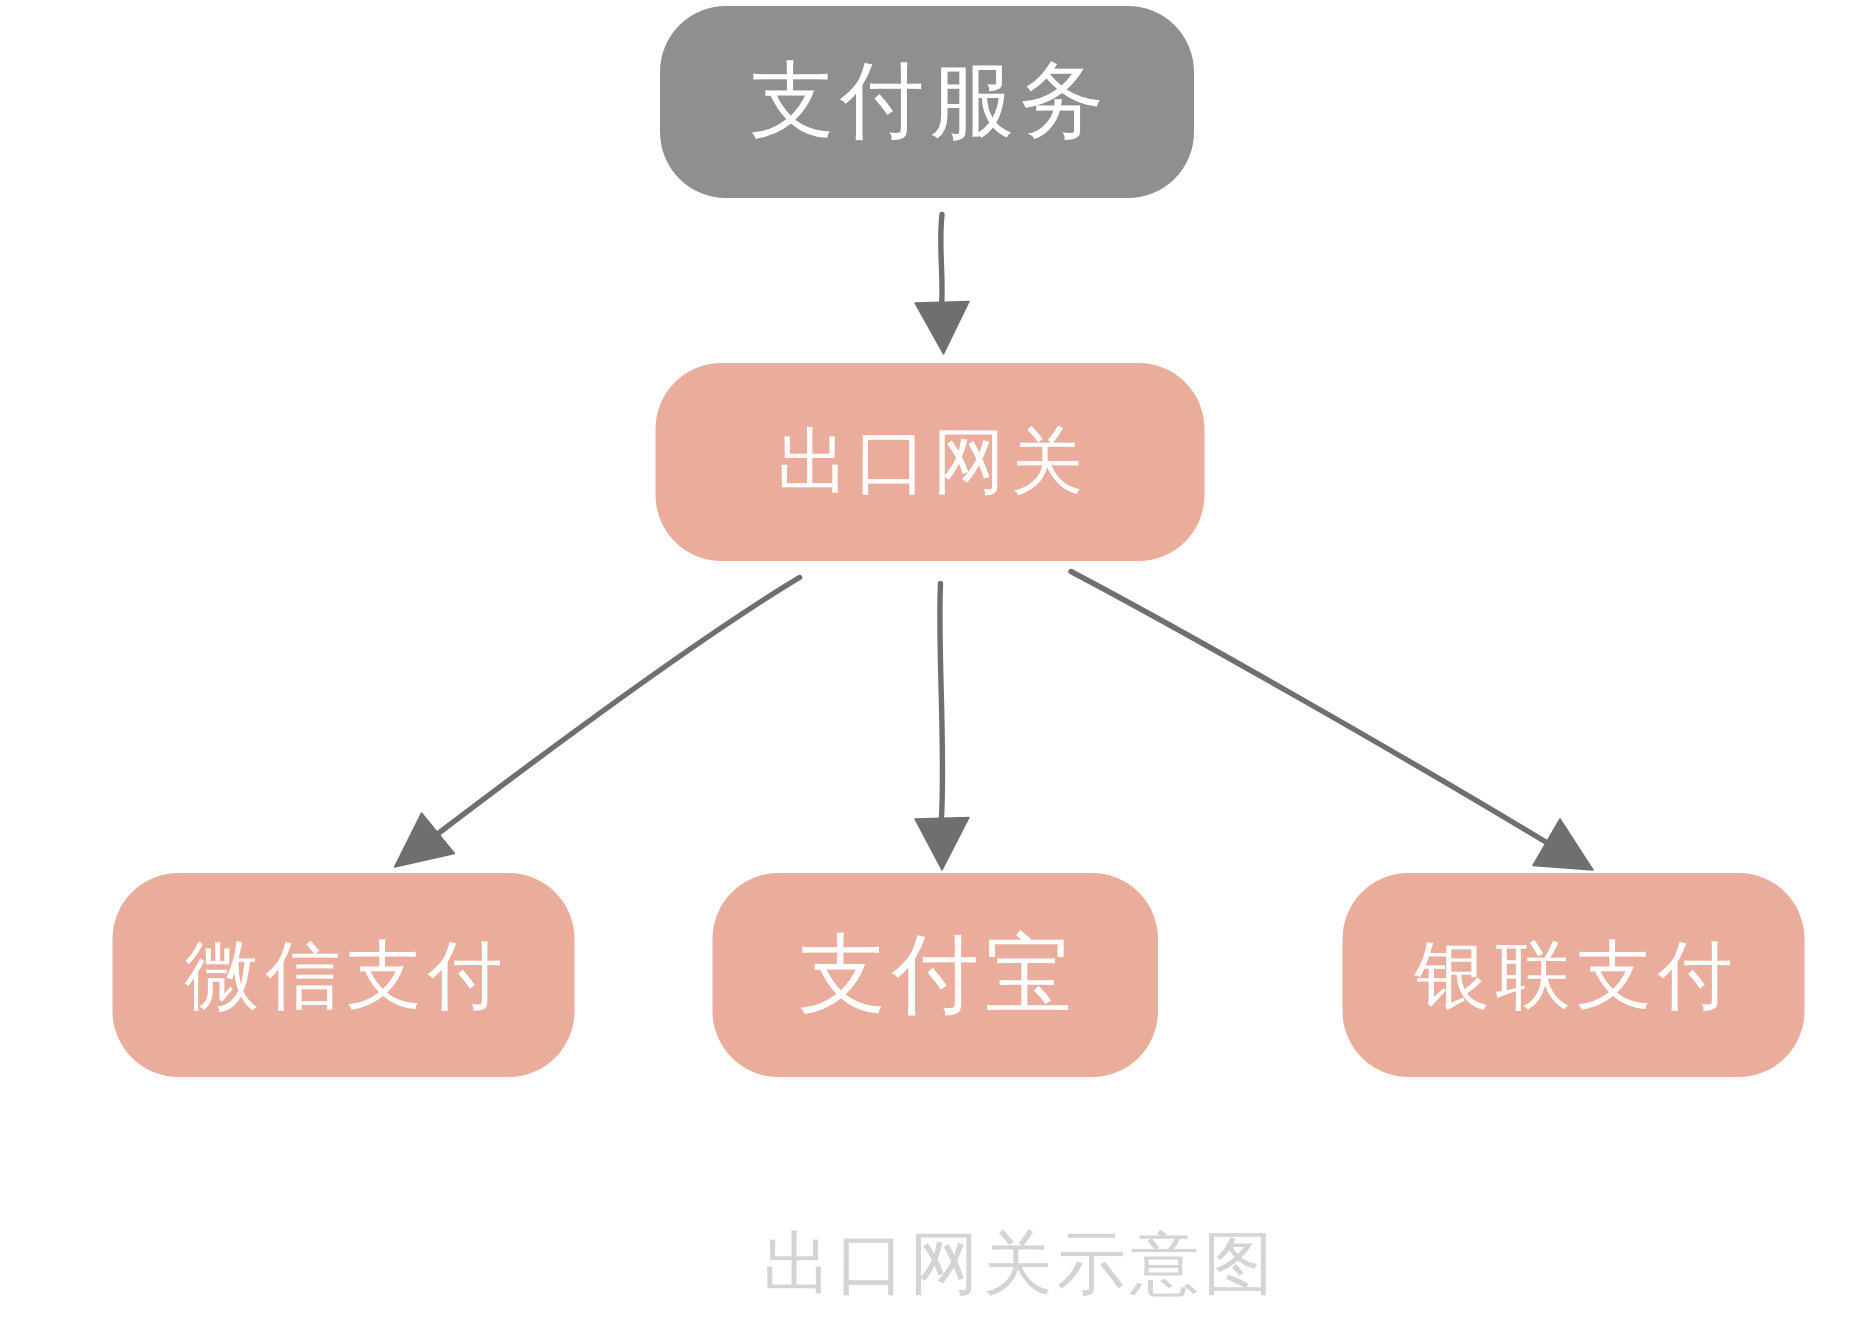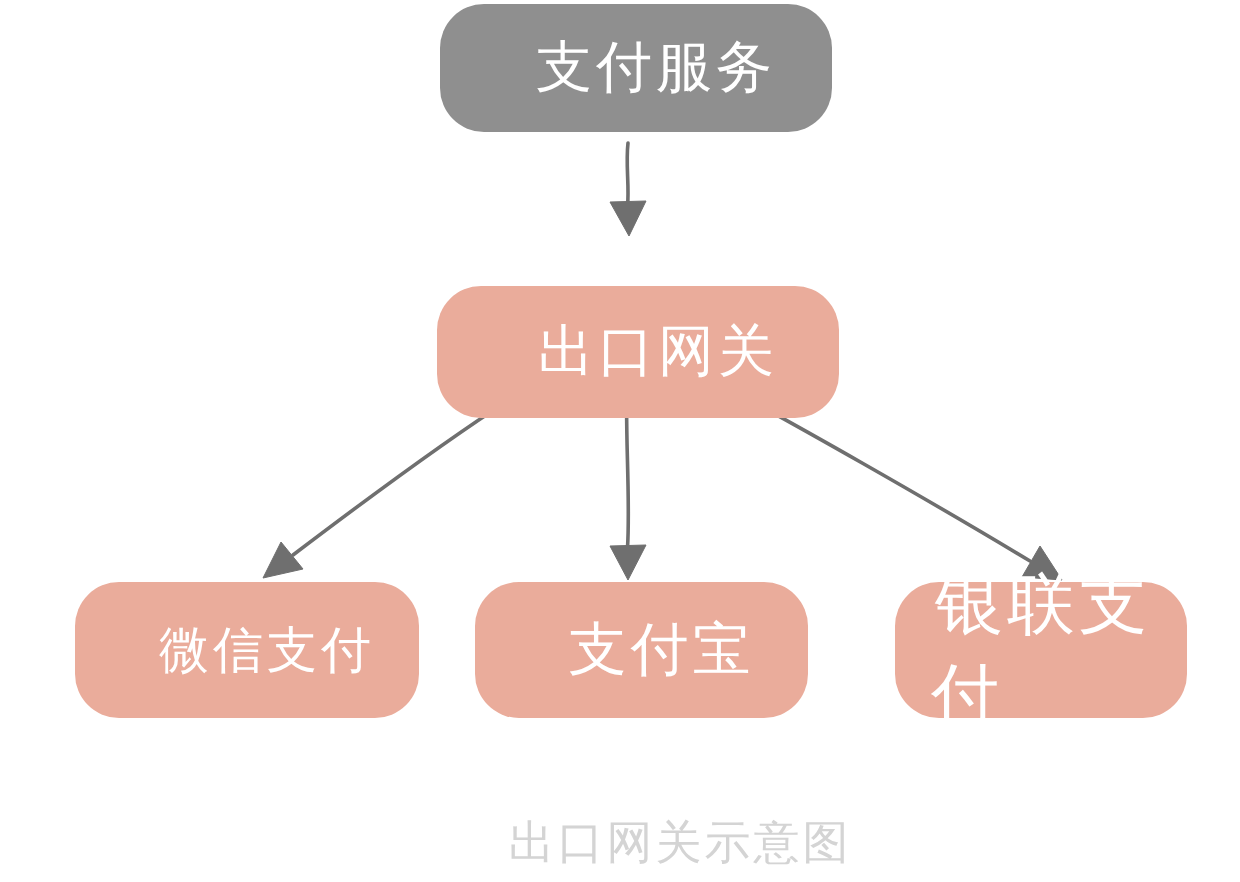--- a/index.html
+++ b/index.html
@@ -37,30 +37,29 @@
   .node {
     position: absolute;
     display: flex;
     align-items: center;
     justify-content: center;
     color: var(--node-text, #ffffff);
     border-radius: 44px;
     letter-spacing: 4px;
     text-indent: 4px;
     user-select: none;
-    padding-left: 36px;
   }
   .node.gray   { background: var(--node-gray, #8f8f8f); }
   .node.salmon { background: var(--node-salmon, #eaac9b); }
 
   .node.root    { left: 440px; top: 4px;   width: 356px; height: 128px; font-size: 56px; }
-  .node.gateway { left: 437px; top: 242px; width: 366px; height: 132px; font-size: 56px; margin-top: 44px; }
+  .node.gateway { left: 437px; top: 242px; width: 366px; height: 132px; font-size: 48px; }
   .node.wechat  { left: 75px;  top: 582px; width: 308px; height: 136px; font-size: 50px; }
   .node.alipay  { left: 475px; top: 582px; width: 297px; height: 136px; font-size: 58px; }
-  .node.union   { left: 895px; top: 582px; width: 256px; height: 136px; font-size: 68px; }
+  .node.union   { left: 895px; top: 582px; width: 308px; height: 136px; font-size: 50px; }
 
   .caption {
     position: absolute;
     left: 0;
     top: 812px;
     width: 1240px;
     text-align: center;
     text-indent: 24px;
     font-size: 46px;
     letter-spacing: 3px;

